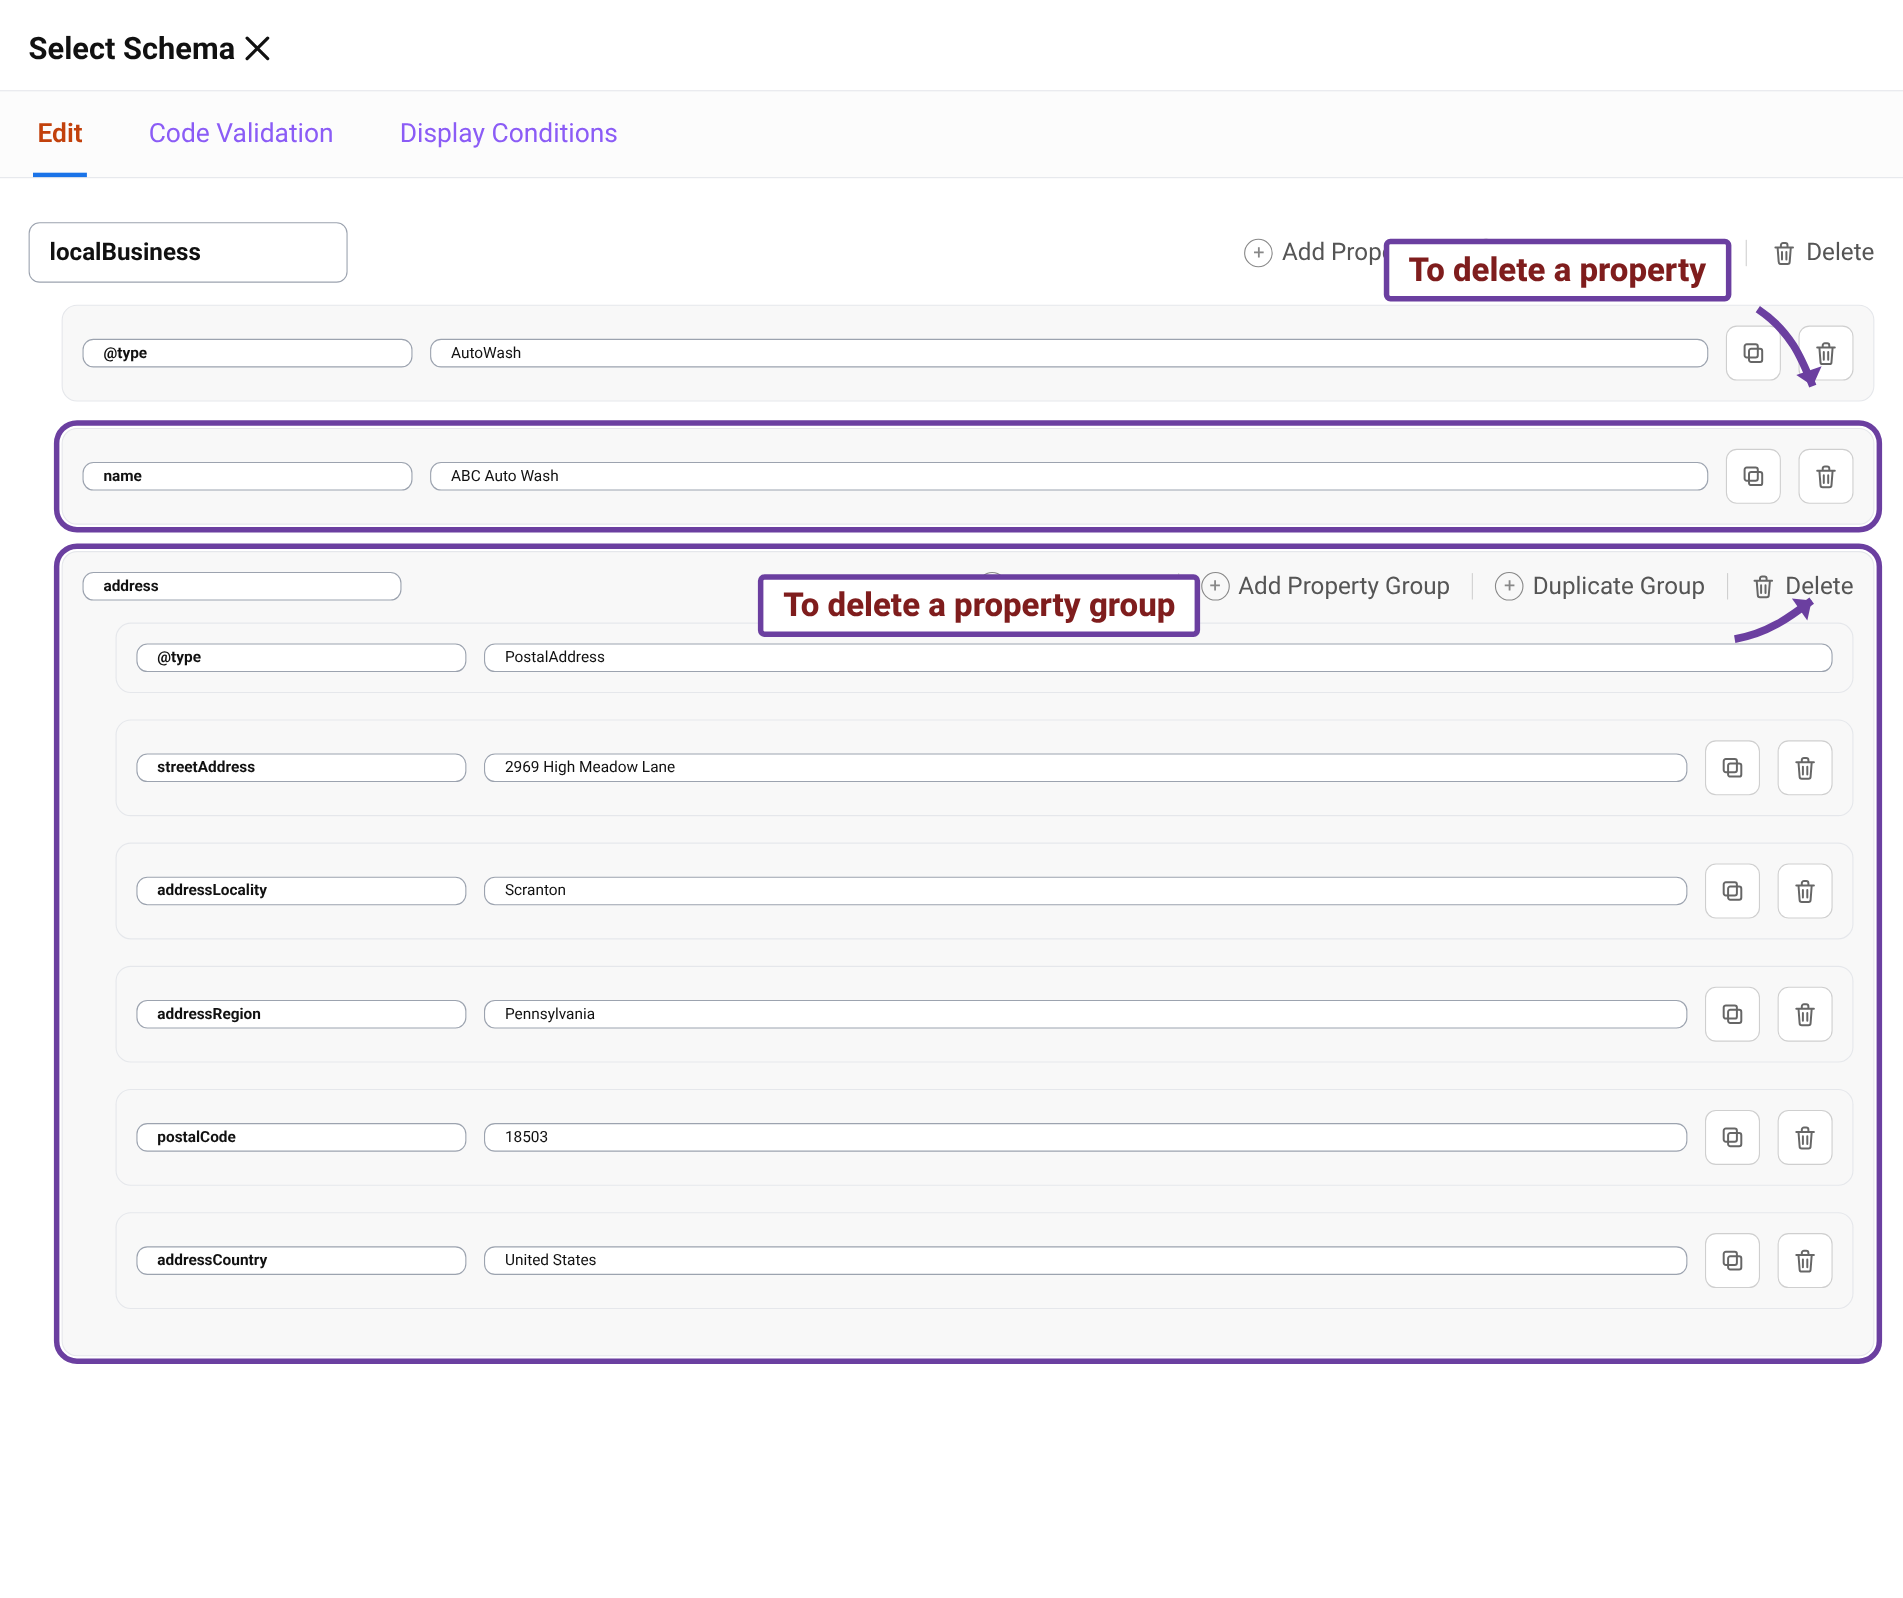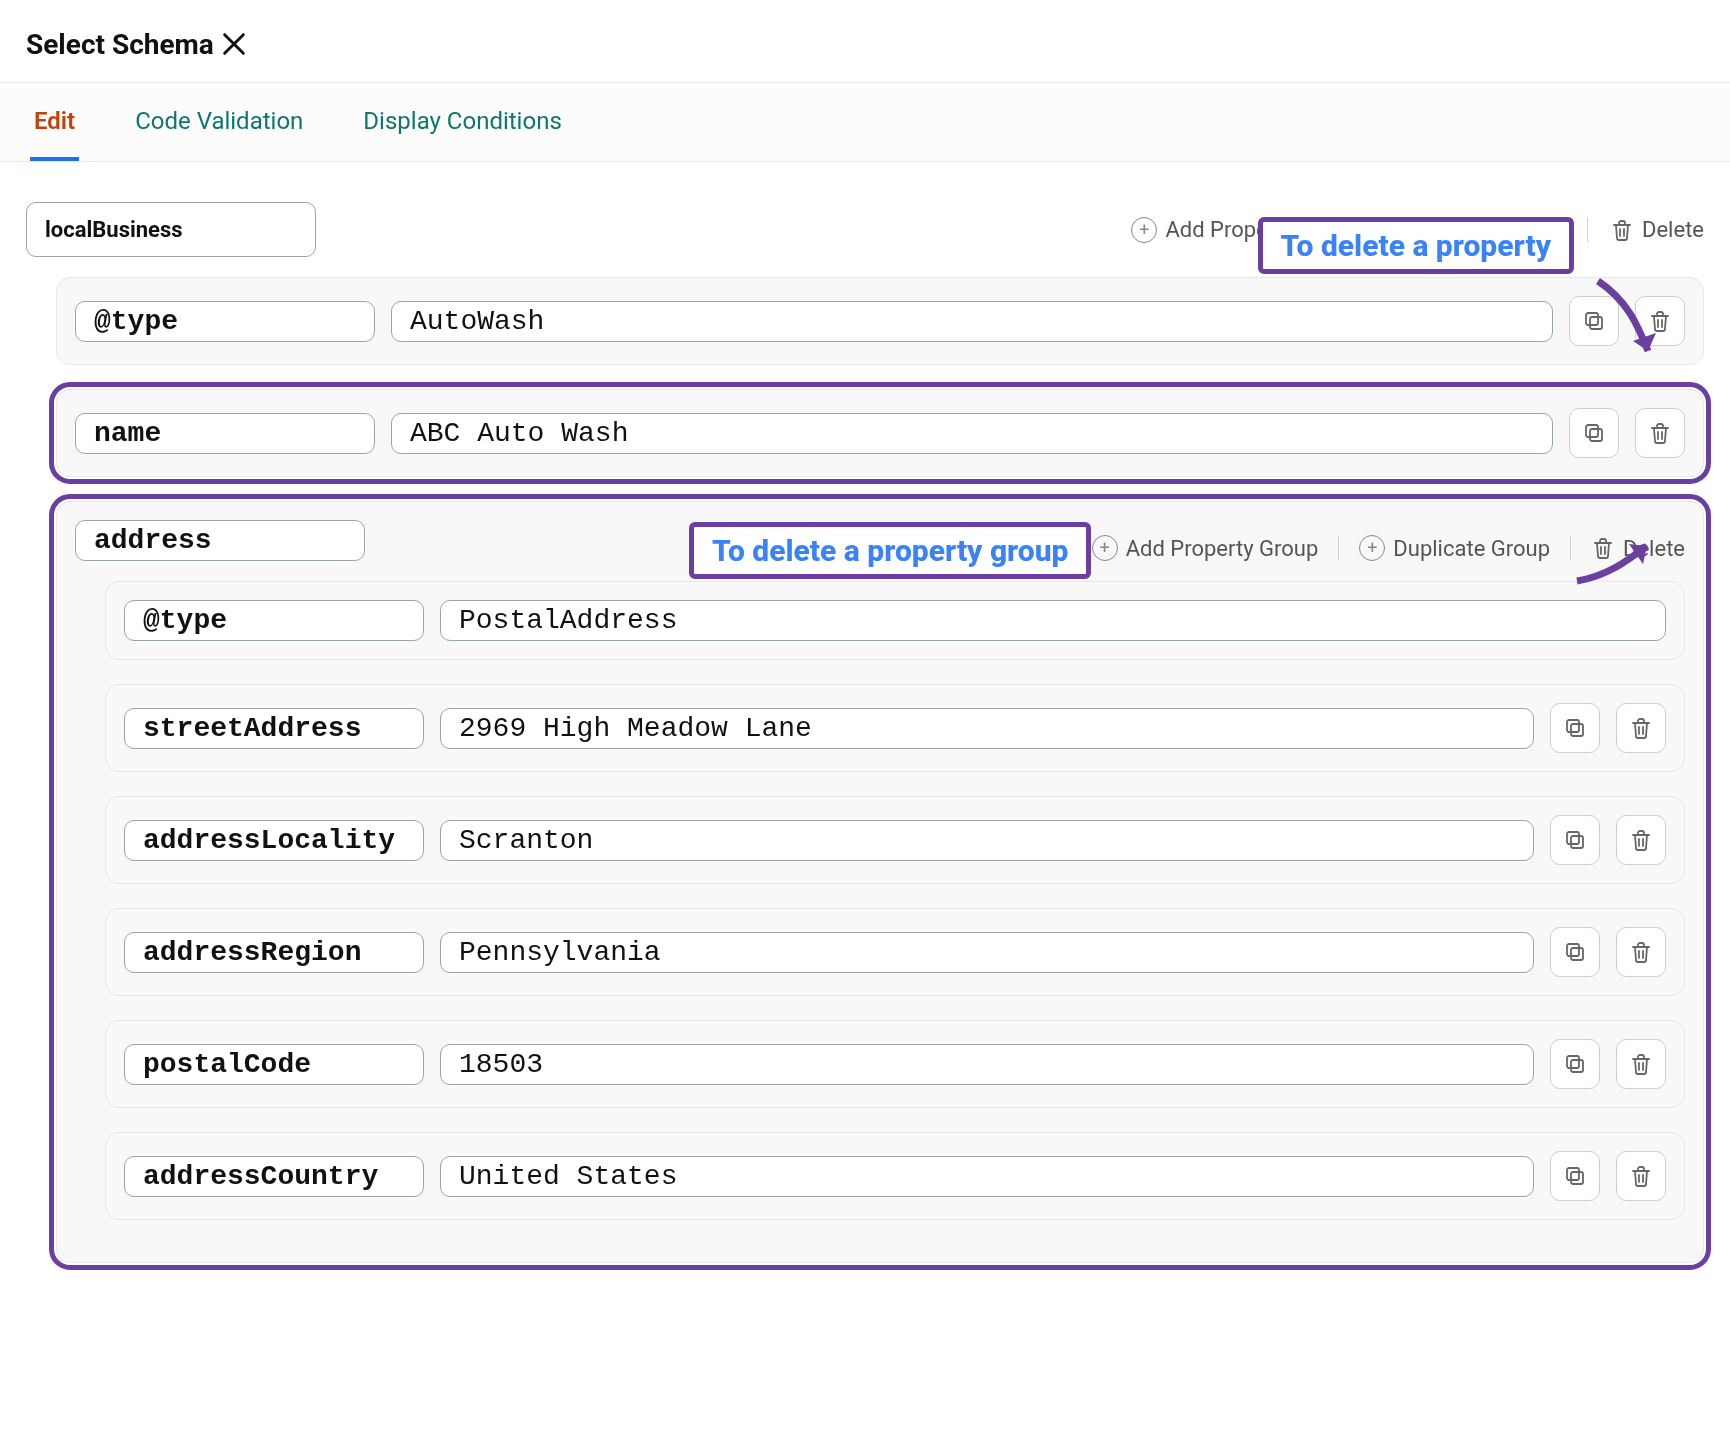--- a/index.html
+++ b/index.html
@@ -28,21 +28,21 @@
   .tabs {
     display:flex;
     gap: 52px;
     padding: 0 30px;
     border-top: 1px solid #e5e7eb;
     border-bottom: 1px solid #e5e7eb;
     background:#fcfcfc;
   }
   .tab {
     padding: 24px 4px 22px 4px;
-    color:#0f766e;
+    color:#8b5cf6;
     font-size: 24px;
     cursor:pointer;
     border-bottom: 4px solid transparent;
   }
   .tab.active {
     color:#c2410c;
     font-weight:600;
     border-bottom-color:#1a73e8;
   }
   .content {
@@ -98,22 +98,21 @@
     align-items:center;
     gap:16px;
     margin-bottom:24px;
     position:relative;
   }
   .prop-key, .prop-val {
     border:1px solid #9ca3af;
     border-radius:10px;
     background:#fff;
     padding:4px 18px;
-    font-size:28px;
-    font-family:Liberation Mono, monospace;
+    font-size:14px;
   }
   .prop-key { width:300px; font-weight:700; }
   .prop-val { flex:1; font-weight:400; }
   .icon-btn {
     width:50px;height:50px;border:1px solid #cfcfcf;border-radius:10px;background:#fff;
     display:flex;align-items:center;justify-content:center;cursor:pointer;
   }
   .icon-btn svg { width:24px;height:24px; }
 
   .group-card {
@@ -133,21 +132,21 @@
   .group-actions {
     display:flex; align-items:center; gap:20px; color:#555; font-size:22px;
   }
   .group-tree { margin-left:30px; }
 
   
   .callout {
     position:absolute;
     border:5px solid #6b3fa0;
     border-radius:6px;
-    color:#3b82f6;
+    color:#7f1d1d;
     font-weight:800;
     font-size:30px;
     background:#fff;
     padding:6px 18px;
     text-shadow: 1px 1px 0 #fff, -1px 1px 0 #fff;
     z-index:10;
   }
   .callout1 { top:-60px; right:130px; }
   .callout2 { top:20px; left:632px; }
 

